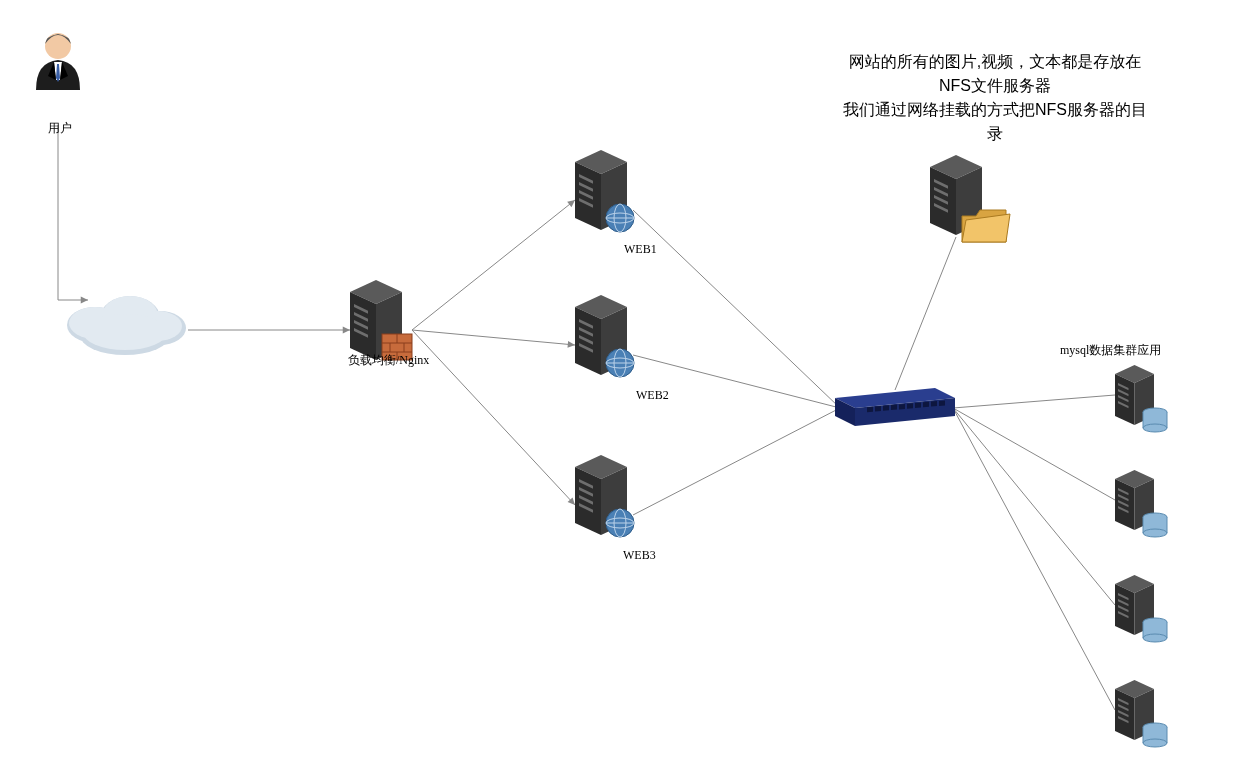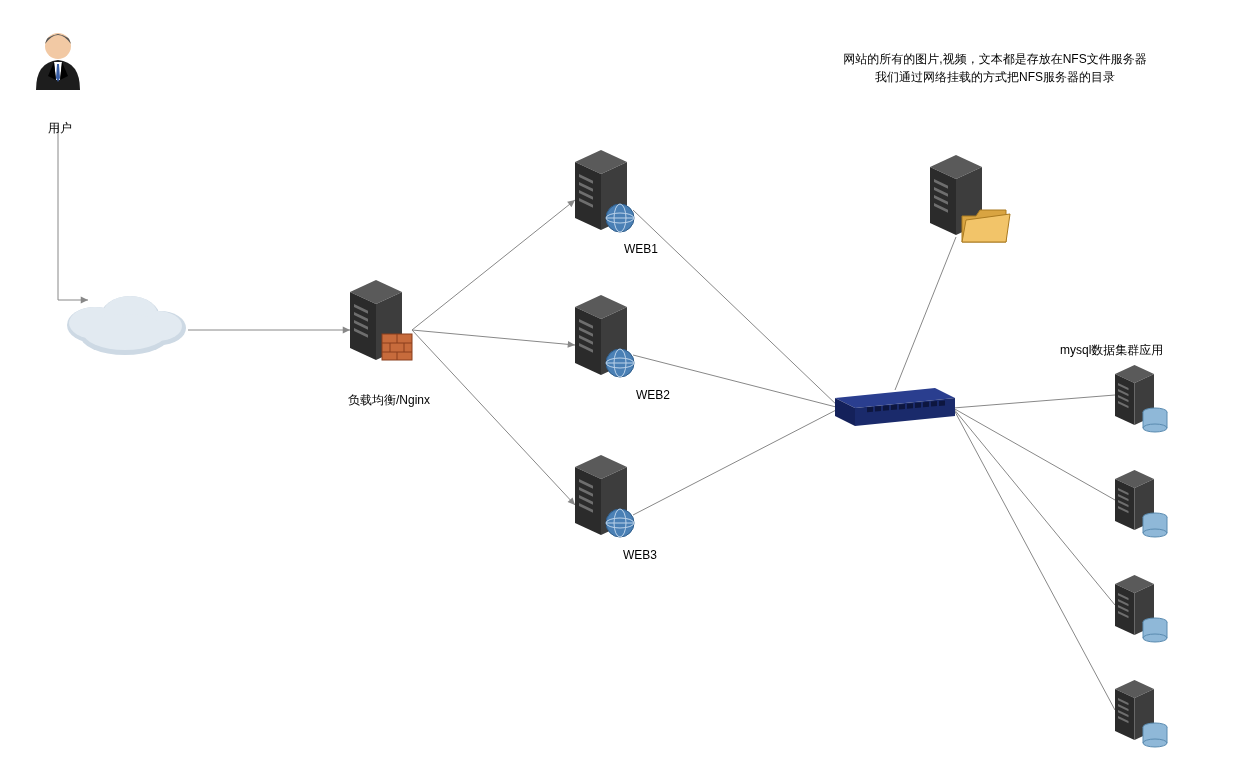--- a/index.html
+++ b/index.html
@@ -15,26 +15,27 @@
   }
   .canvas {
     position: relative;
     width: 1256px;
     height: 760px;
   }
   .label {
     position: absolute;
     text-align: center;
     white-space: nowrap;
+    font-family: Liberation Serif, serif;
   }
   .desc {
     position: absolute;
     text-align: center;
     line-height: 1.5;
-    font-size: 12px;
+    font-size: 16px;
   }
   svg.diagram {
     position: absolute;
     left: 0;
     top: 0;
     width: 1256px;
     height: 760px;
   }
   .wire {
     stroke: #888;
@@ -212,21 +213,21 @@
       <use href="#server" transform="translate(1115,575) scale(0.75)"></use>
       <use href="#db" x="1143" y="618"></use>
     </g>
     <g>
       <use href="#server" transform="translate(1115,680) scale(0.75)"></use>
       <use href="#db" x="1143" y="723"></use>
     </g>
   </svg>
 
   <div class="label" style="left:48px; top:120px;">用户</div>
-  <div class="label" style="left:348px; top:392px;">负载均衡/Nginx</div>
+  <div class="label" style="left:348px; top:352px;">负载均衡/Nginx</div>
   <div class="label" style="left:624px; top:242px;">WEB1</div>
   <div class="label" style="left:588px; top:388px;margin-left:48px;">WEB2</div>
   <div class="label" style="left:588px; top:548px;margin-left:35px;">WEB3</div>
   <div class="label" style="left:1060px; top:342px;">mysql数据集群应用</div>
 
   <div class="desc" style="left:840px; top:50px; width:310px;">
     <div>网站的所有的图片,视频，文本都是存放在NFS文件服务器</div>
     <div>我们通过网络挂载的方式把NFS服务器的目录</div>
   </div>
 </div>

